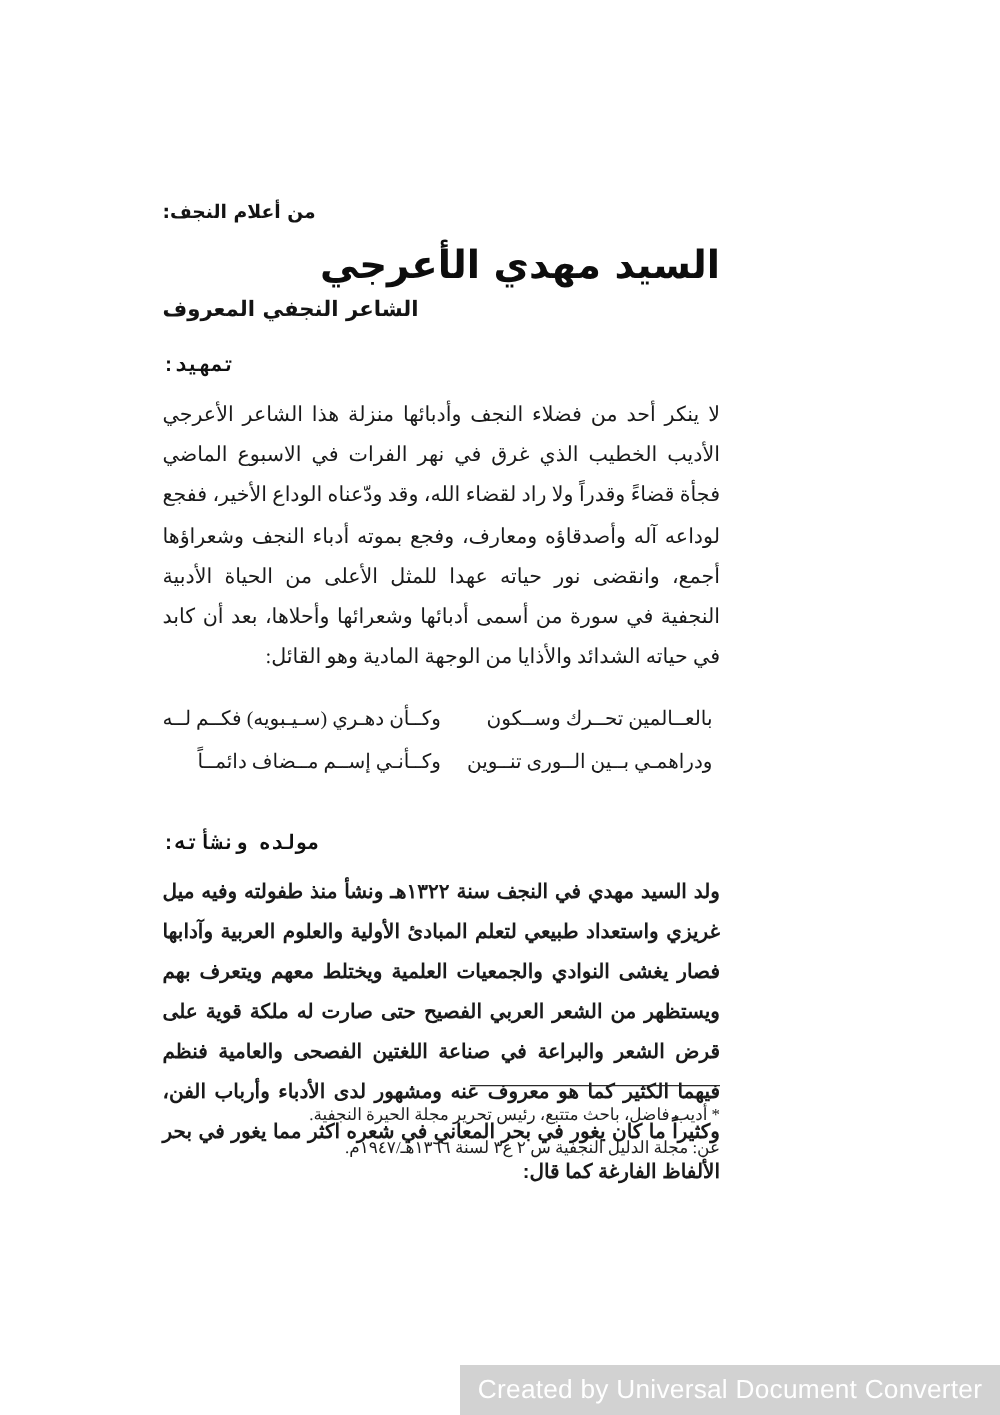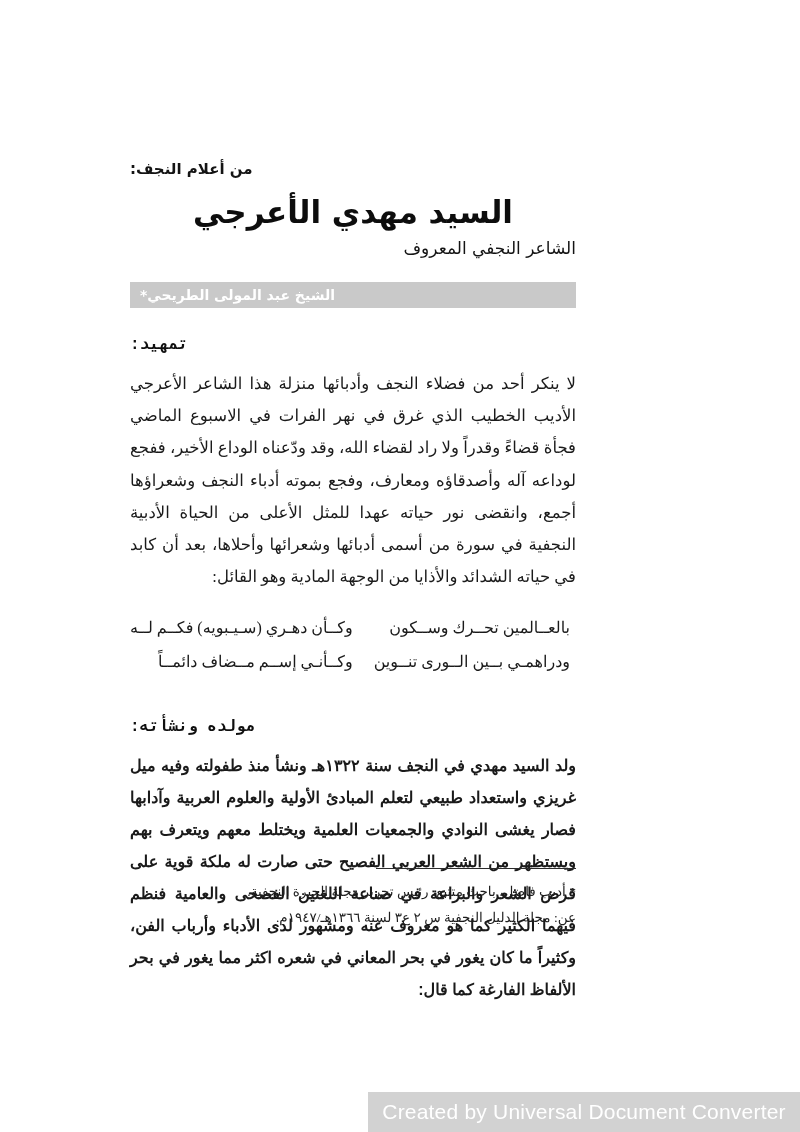--- a/index.html
+++ b/index.html
@@ -49,31 +49,31 @@
     text-align: left;
     color: #141414;
     margin: 0 0 16px 0;
     letter-spacing: 0;
   }
 
   .main-title {
     font-family: "DejaVu Sans", sans-serif;
     font-weight: bold;
     font-size: 31px;
-    text-align: center;
+    text-align: right;
     color: #0d0d0d;
     margin: 6px 0 8px 0;
     letter-spacing: -0.5px;
   }
 
   .subtitle {
     font-family: "DejaVu Sans", sans-serif;
-    font-weight: normal;
+    font-weight: bold;
     font-size: 17px;
-    text-align: right;
+    text-align: left;
     color: #141414;
     margin: 0 0 24px 0;
   }
 
   .author-bar {
     background: #c9c9c9;
     height: 26px;
     line-height: 26px;
     padding: 0 10px;
     font-family: "DejaVu Sans", sans-serif;
@@ -189,21 +189,20 @@
   <div class="scan-edge"></div>
 
   <div class="content">
 
     <div class="kicker">من أعلام النجف:</div>
 
     <h1 class="main-title">السيد مهدي الأعرجي</h1>
 
     <div class="subtitle">الشاعر النجفي المعروف</div>
 
-    <div class="author-bar">الشيخ عبد المولى الطريحي*</div>
 
     <div class="section-head">تمهيد:</div>
 
     <p class="para">لا ينكر أحد من فضلاء النجف وأدبائها منزلة هذا الشاعر الأعرجي الأديب الخطيب الذي غرق في نهر الفرات في الاسبوع الماضي فجأة قضاءً وقدراً ولا راد لقضاء الله، وقد ودّعناه الوداع الأخير، ففجع لوداعه آله وأصدقاؤه ومعارف، وفجع بموته أدباء النجف وشعراؤها أجمع، وانقضى نور حياته عهدا للمثل الأعلى من الحياة الأدبية النجفية في سورة من أسمى أدبائها وشعرائها وأحلاها، بعد أن كابد في حياته الشدائد والأذايا من الوجهة المادية وهو القائل:</p>
 
     <table class="poem">
       <tbody>
         <tr>
           <td class="second-hemistich">بالعــالمين تحــرك وســكون</td>
           <td class="first-hemistich">وكــأن دهـري (سـيـبويه) فكــم لــه</td>

